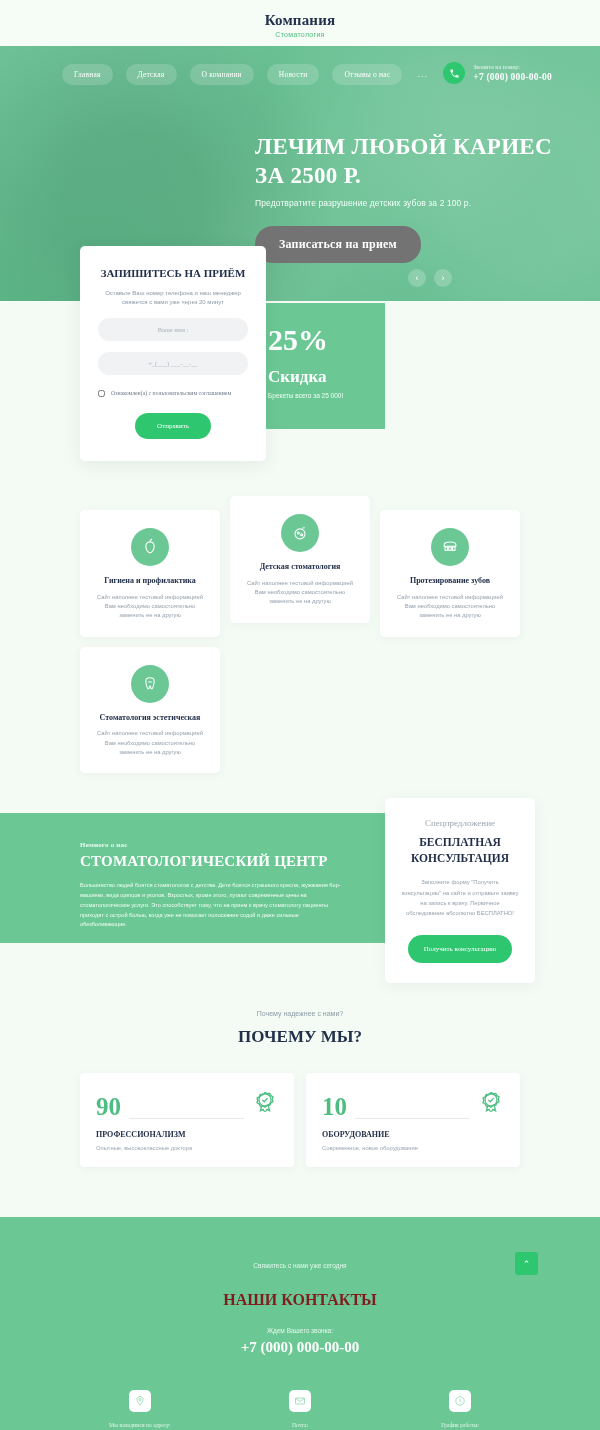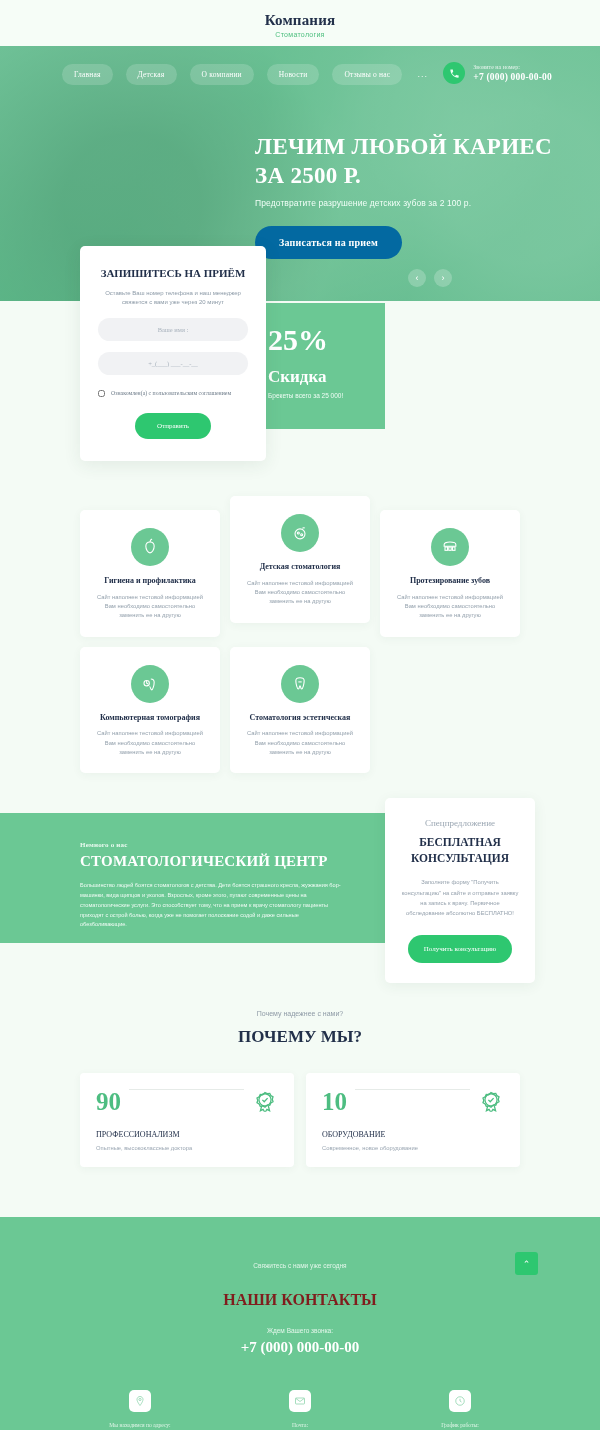--- a/index.html
+++ b/index.html
@@ -116,25 +116,25 @@
   }
   .hero-sub {
     margin-top: 7px;
     font-size: 8.5px;
     color: #f2fff8;
     letter-spacing: .1px;
   }
   .btn-primary {
     display: inline-block;
     margin-top: 18px;
-    background: #0369a1;
+    background: #737373;
     color: #ffffff;
     font-family: "Liberation Serif", serif;
     font-weight: bold;
-    font-size: 10px;
+    font-size: 12px;
     border: none;
     border-radius: 18px;
     padding: 11px 24px;
     cursor: pointer;
     letter-spacing: .2px;
   }
   .slider-arrows {
     position: absolute;
     right: 148px; bottom: 14px;
     display: flex; gap: 8px;
@@ -287,30 +287,30 @@
     font-family: "Liberation Serif", serif; font-weight: bold;
     font-size: 17px; color: #22304a; text-transform: uppercase;
   }
   .stats { margin-top: 26px; display: grid; grid-template-columns: 1fr 1fr; gap: 12px; }
   .stat {
     background: #ffffff; border-radius: 4px;
     padding: 16px 16px 16px 16px; text-align: left;
     box-shadow: 0 2px 9px rgba(40,80,60,.05);
     position: relative;
   }
-  .stat-top { display: flex; align-items: flex-start; justify-content: space-between; }
+  .stat-top { display: flex; align-items: flex-end; justify-content: space-between; }
   .stat-num {
     font-family: "Liberation Serif", serif; font-weight: bold;
     font-size: 25px; color: #4dbd81; line-height: 1;
   }
   .stat-rule { flex: 1; height: 1px; background: #e6ebe8; margin: 0 8px; }
   .stat-badge svg { width: 26px; height: 26px; stroke: #4dbd81; fill: none; stroke-width: 1.2; }
   .stat-title {
     margin-top: 11px;
-    font-family: "Liberation Serif", serif; font-weight: normal;
+    font-family: "Liberation Serif", serif; font-weight: bold;
     font-size: 8px; color: #22304a; text-transform: uppercase;
   }
   .stat-sub { margin-top: 6px; font-size: 5.8px; color: #9aa6b2; }
 
   
   .contacts {
     position: relative;
     background: #6bc894;
     padding: 45px 0 40px 0;
     text-align: center;
@@ -448,31 +448,20 @@
           <path d="M5 9c0-2 3-3 7-3s7 1 7 3v2H5V9z"></path>
           <rect x="6" y="12" width="3" height="4"></rect>
           <rect x="10.5" y="12" width="3" height="4"></rect>
           <rect x="15" y="12" width="3" height="4"></rect>
         </svg>
     </div>
     <div class="svc-title">Протезирование зубов</div>
     <div class="svc-text">Сайт наполнен тестовой информацией Вам необходимо самостоятельно заменить ее на другую</div>
   </div>
 
-  <div class="svc offsetB">
-    <div class="svc-icon">
-      <svg viewBox="0 0 24 24">
-          <path d="M13 6c2.5 0 4 1.6 4 4 0 3.5-1.6 9-3 9s-1.4-4-2.6-4"></path>
-          <circle cx="8" cy="11" r="3.2"></circle>
-          <path d="M8 8.2v2.8l1.8 1"></path>
-        </svg>
-    </div>
-    <div class="svc-title">Компьютерная томография</div>
-    <div class="svc-text">Сайт наполнен тестовой информацией Вам необходимо самостоятельно заменить ее на другую</div>
-  </div>
 
   <div class="svc">
     <div class="svc-icon">
       <svg viewBox="0 0 24 24">
           <path d="M7 8c0-2 2-3.5 5-3.5S17 6 17 8c0 3.5-1.5 10-3 10s-1-4-2-4-0.5 4-2 4-3-6.5-3-10z"></path>
           <path d="M10 9.5h4"></path>
         </svg>
     </div>
     <div class="svc-title">Стоматология эстетическая</div>
     <div class="svc-text">Сайт наполнен тестовой информацией Вам необходимо самостоятельно заменить ее на другую</div>

